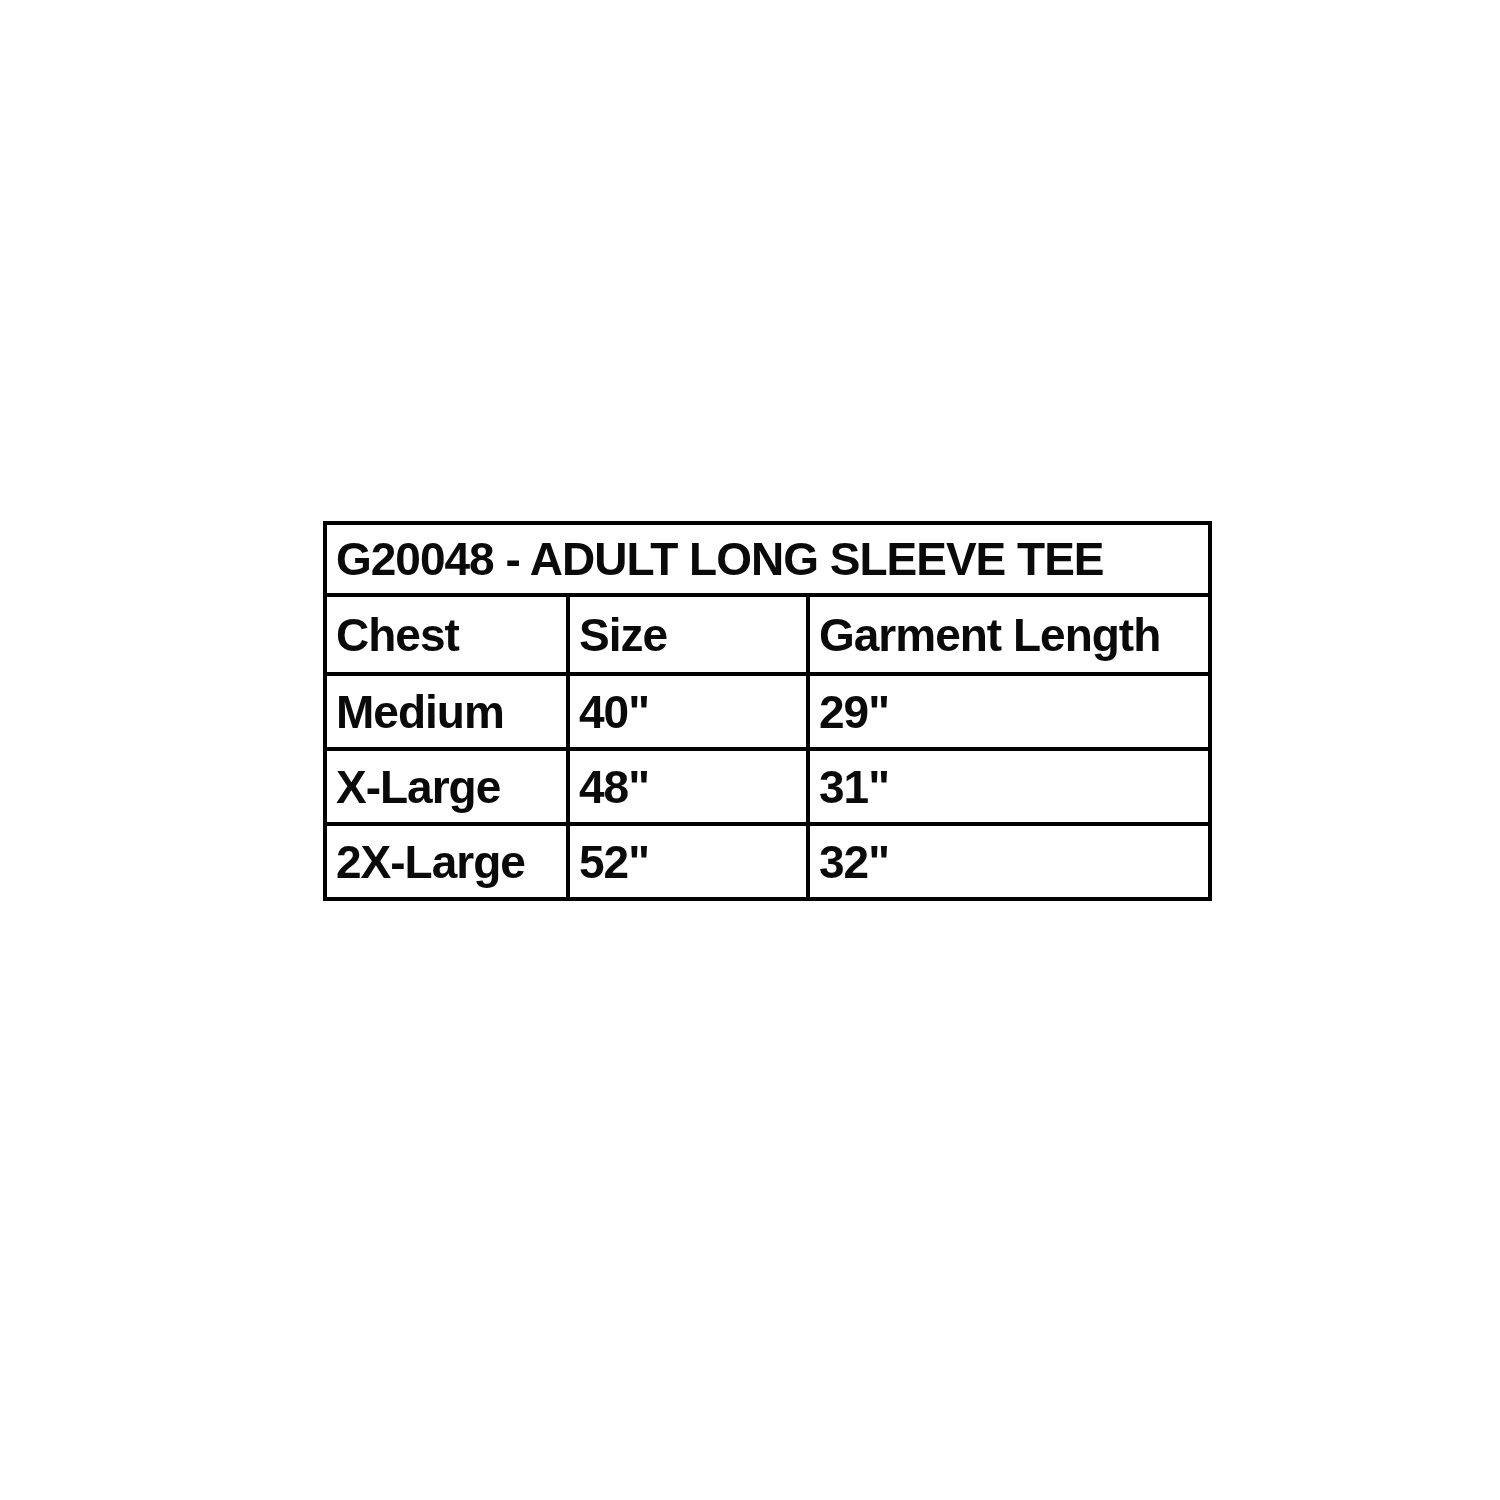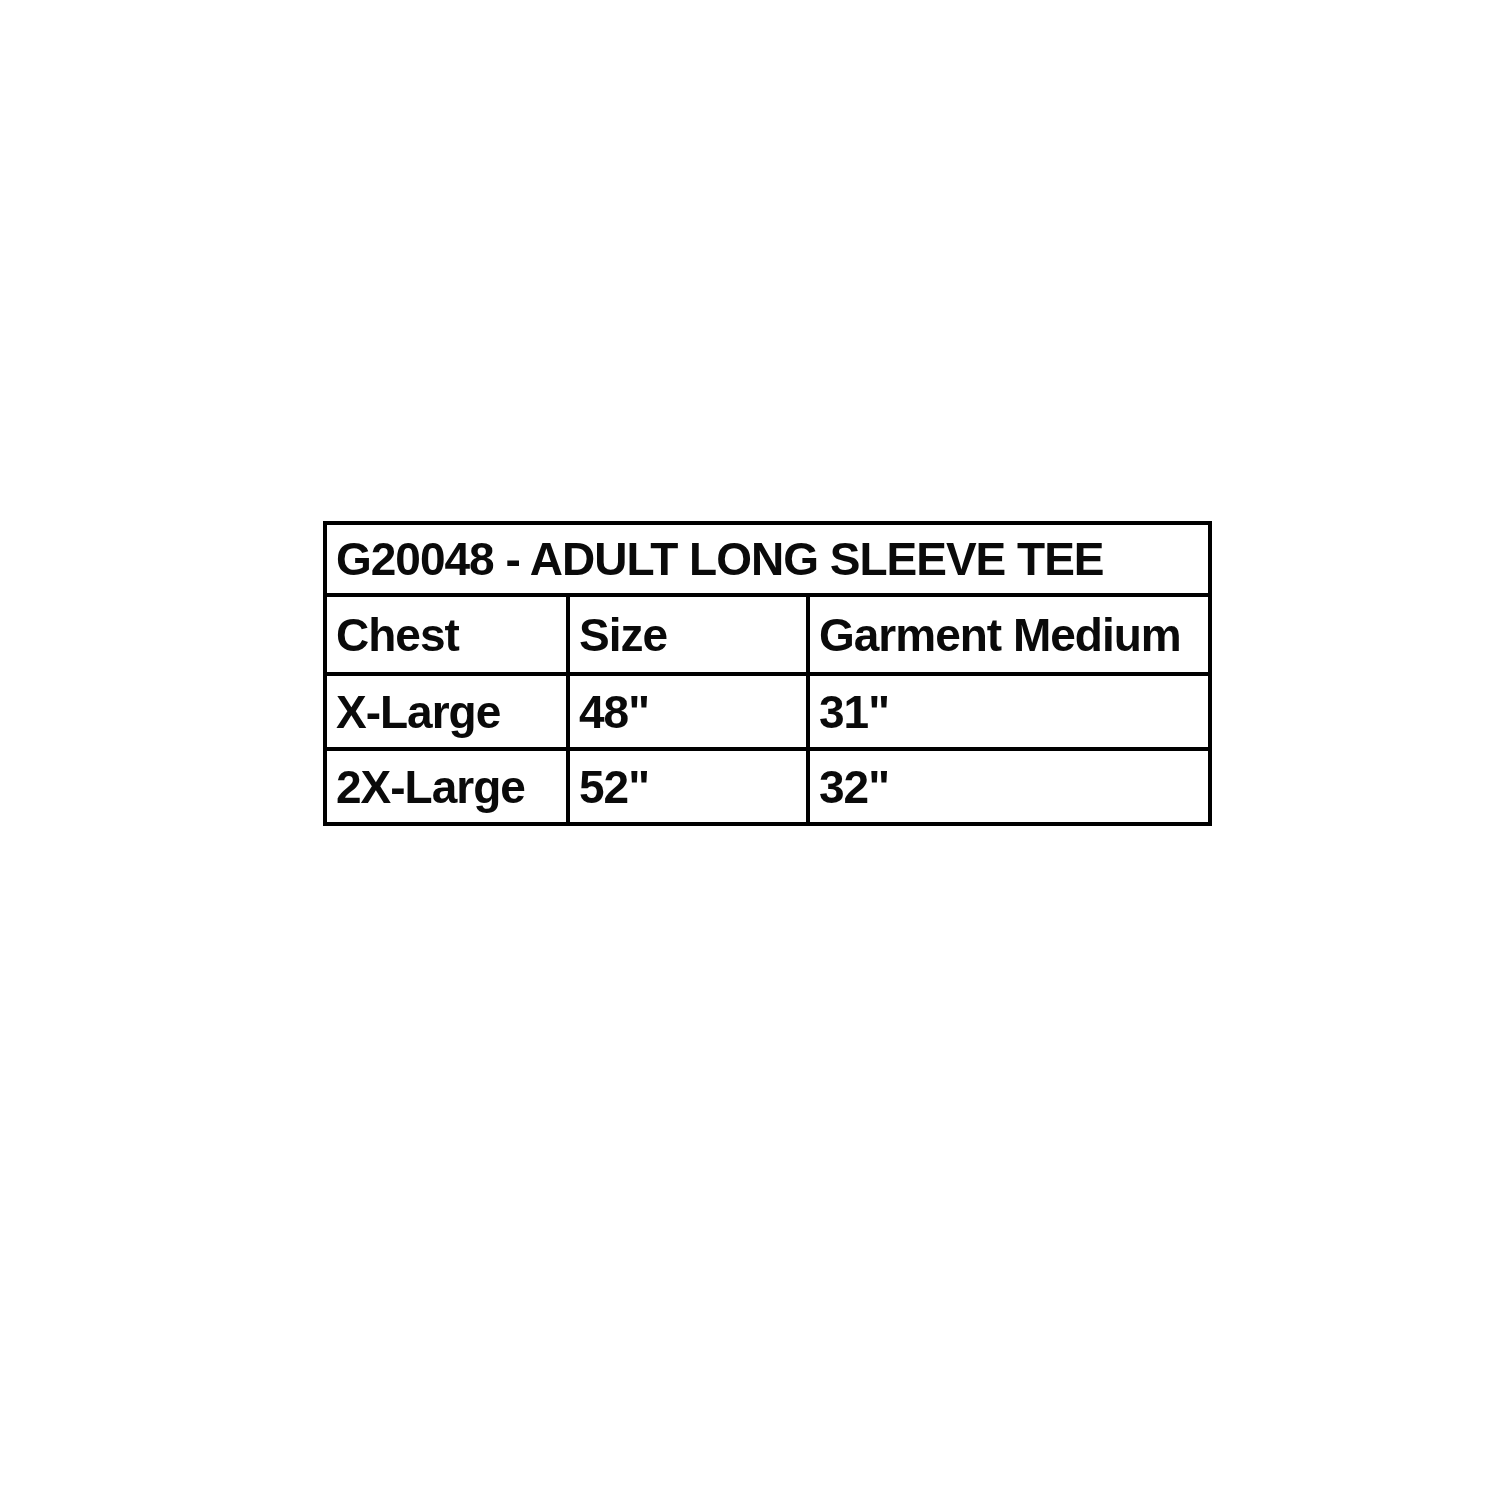--- a/index.html
+++ b/index.html
@@ -56,21 +56,26 @@
       <col style="width:240px">
       <col style="width:402px">
     </colgroup>
     <tbody>
       <tr class="title-row">
         <td colspan="3" class="title-cell">G20048 - ADULT LONG SLEEVE TEE</td>
       </tr>
       <tr class="header-row">
         <th>Chest</th>
         <th>Size</th>
-        <th>Garment Medium</th>
+        <th>Garment Length</th>
+      </tr>
+      <tr class="data-row">
+        <td>Medium</td>
+        <td>40"</td>
+        <td>29"</td>
       </tr>
       <tr class="data-row">
         <td>X-Large</td>
         <td>48"</td>
         <td>31"</td>
       </tr>
       <tr class="data-row">
         <td>2X-Large</td>
         <td>52"</td>
         <td>32"</td>

